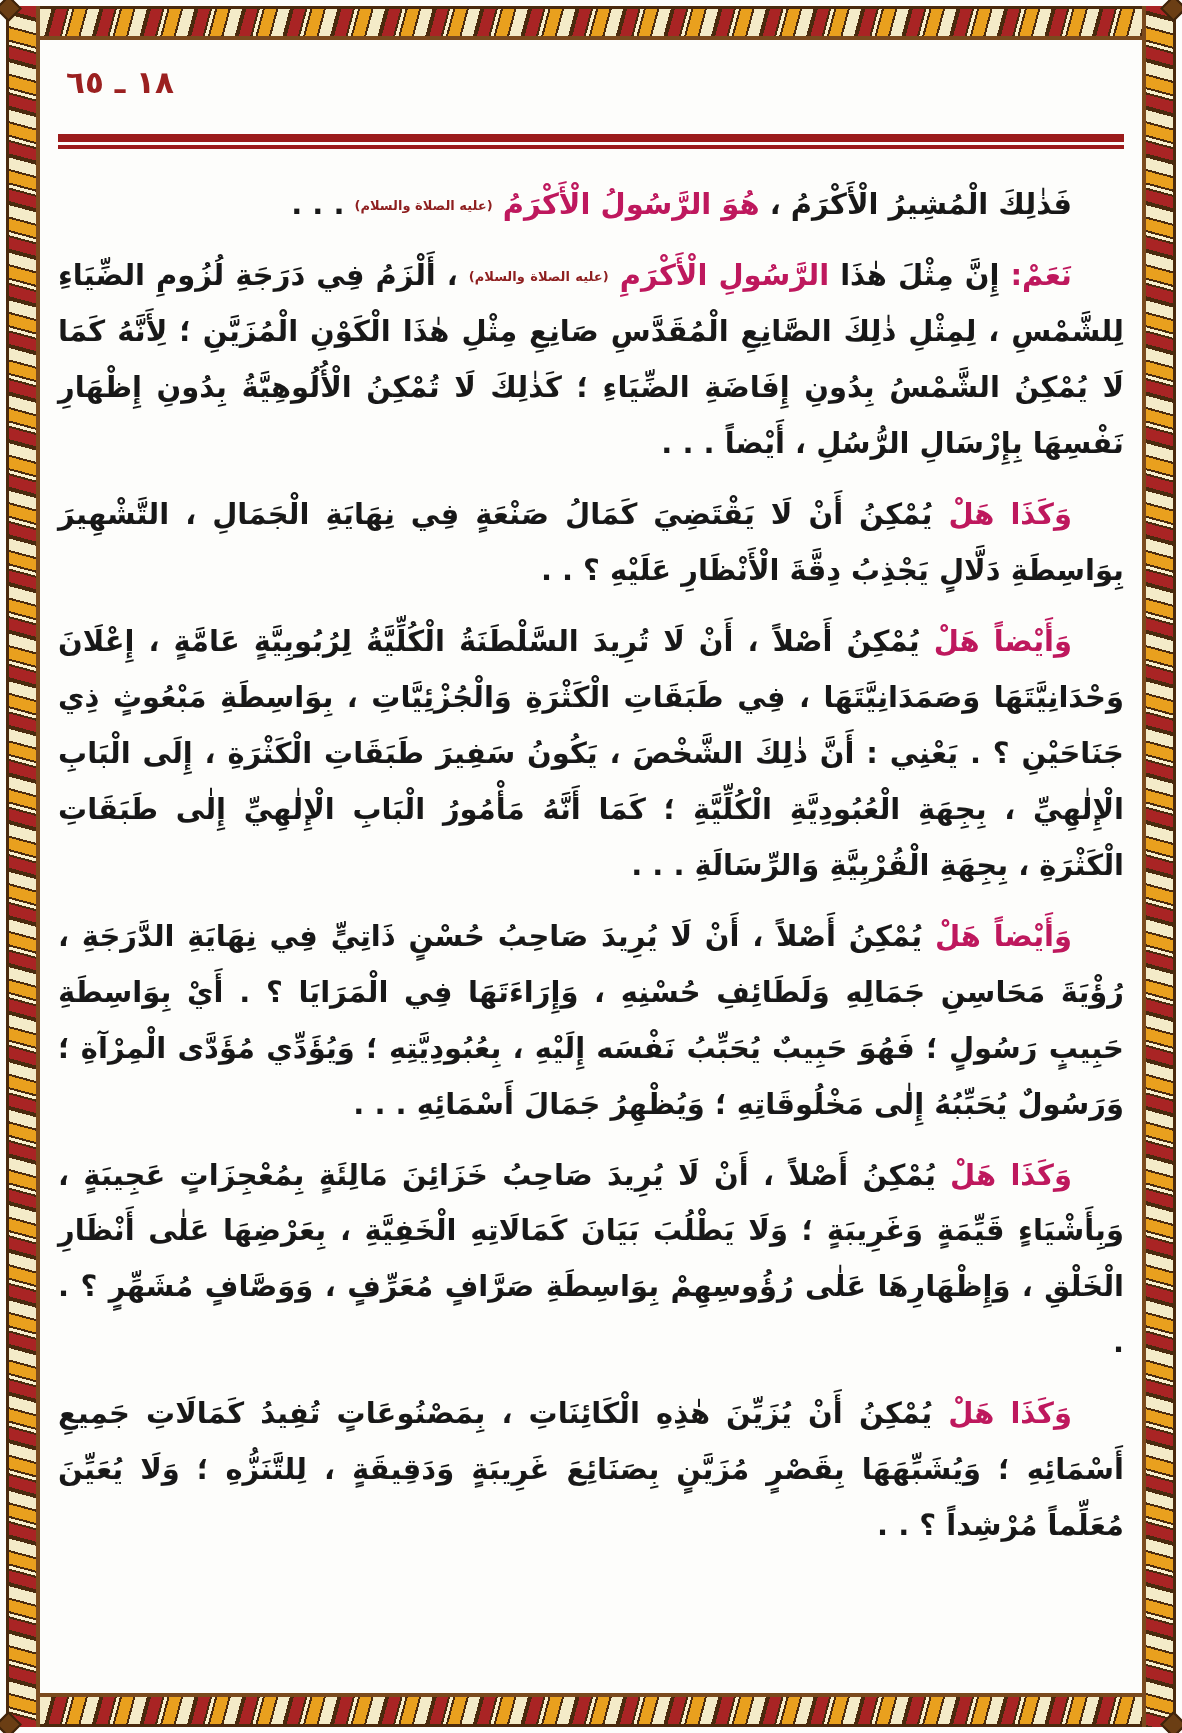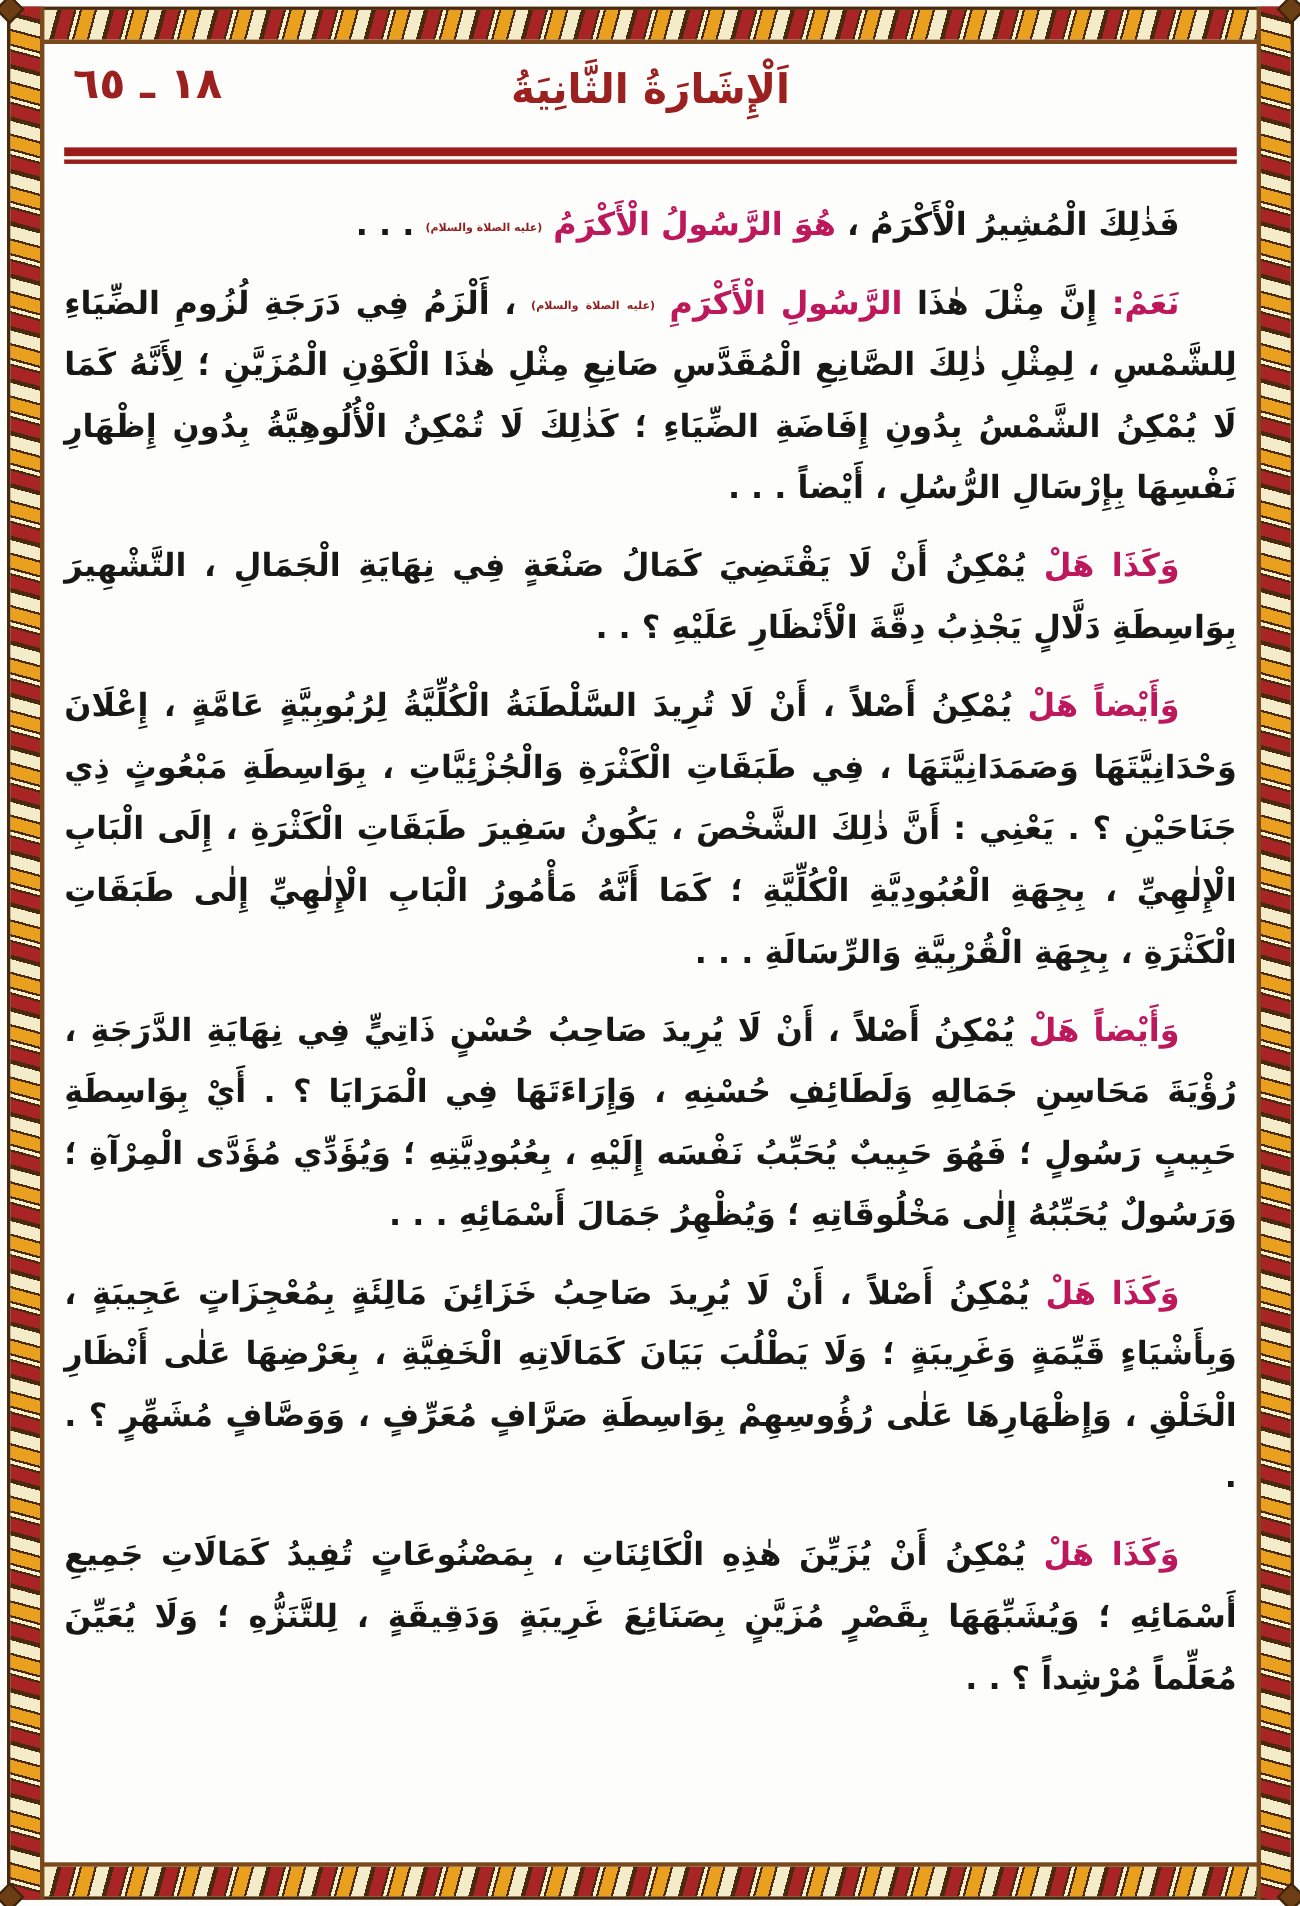--- a/index.html
+++ b/index.html
@@ -48,22 +48,22 @@
   .c-br { bottom: -1px; right: -1px; }
 
   
   .content {
     position: absolute;
     top: 48px; bottom: 48px; left: 58px; right: 58px;
     direction: rtl;
   }
   .header { position: relative; height: 72px; }
   .page-num {
-    position: absolute; left: 8px; top: 6px;
-    color: #9b2020; font-size: 39px; font-weight: 700;
+    position: absolute; left: 8px; top: 16px;
+    color: #9b2020; font-size: 31px; font-weight: 700;
     letter-spacing: 2px; white-space: nowrap;
   }
   .title {
     text-align: center; padding-top: 14px;
     color: #9b2121; font-size: 37px; font-weight: 700;
     line-height: 1.1;
   }
   .rules { margin-top: 14px; }
   .rule-thick { height: 8px; background: #9b1b1b; }
   .rule-thin  { height: 4px; background: #9b1b1b; margin-top: 3px; }
@@ -76,21 +76,21 @@
     line-height: 1.93;
     color: #181818;
     text-align: justify;
     text-indent: 52px;
     direction: rtl;
   }
   .seg-black { color: #181818; }
   .seg-red   { color: #be185d; }
   .seg-honorific {
     color: #8e1f1f;
-    font-size: 10px;
+    font-size: 13px;
     font-weight: 700;
     white-space: nowrap;
     vertical-align: 4px;
   }
 </style>
 </head>
 <body>
 
 <div class="page">
 
@@ -100,21 +100,20 @@
   <div class="b-strip b-right"></div>
   <div class="corner c-tl"></div>
   <div class="corner c-tr"></div>
   <div class="corner c-bl"></div>
   <div class="corner c-br"></div>
 
   <div class="content">
 
     <div class="header">
       <div class="page-num">١٨ ـ ٦٥</div>
-      <div class="title">اَلْإِشَارَةُ الثَّانِيَةُ</div>
     </div>
 
     <div class="rules">
       <div class="rule-thick"></div>
       <div class="rule-thin"></div>
     </div>
 
     <div class="body-text" id="paragraphs">
         <p><span class="seg-black">فَذٰلِكَ الْمُشِيرُ الْأَكْرَمُ ، </span><span class="seg-red">هُوَ الرَّسُولُ الْأَكْرَمُ </span><span class="seg-honorific">(عليه الصلاة والسلام)</span><span class="seg-black"> . . .</span></p>
         <p><span class="seg-red">نَعَمْ: </span><span class="seg-black">إِنَّ مِثْلَ هٰذَا </span><span class="seg-red">الرَّسُولِ الْأَكْرَمِ </span><span class="seg-honorific">(عليه الصلاة والسلام)</span><span class="seg-black"> ، أَلْزَمُ فِي دَرَجَةِ لُزُومِ الضِّيَاءِ لِلشَّمْسِ ، لِمِثْلِ ذٰلِكَ الصَّانِعِ الْمُقَدَّسِ صَانِعِ مِثْلِ هٰذَا الْكَوْنِ الْمُزَيَّنِ ؛ لِأَنَّهُ كَمَا لَا يُمْكِنُ الشَّمْسُ بِدُونِ إِفَاضَةِ الضِّيَاءِ ؛ كَذٰلِكَ لَا تُمْكِنُ الْأُلُوهِيَّةُ بِدُونِ إِظْهَارِ نَفْسِهَا بِإِرْسَالِ الرُّسُلِ ، أَيْضاً . . .</span></p>

